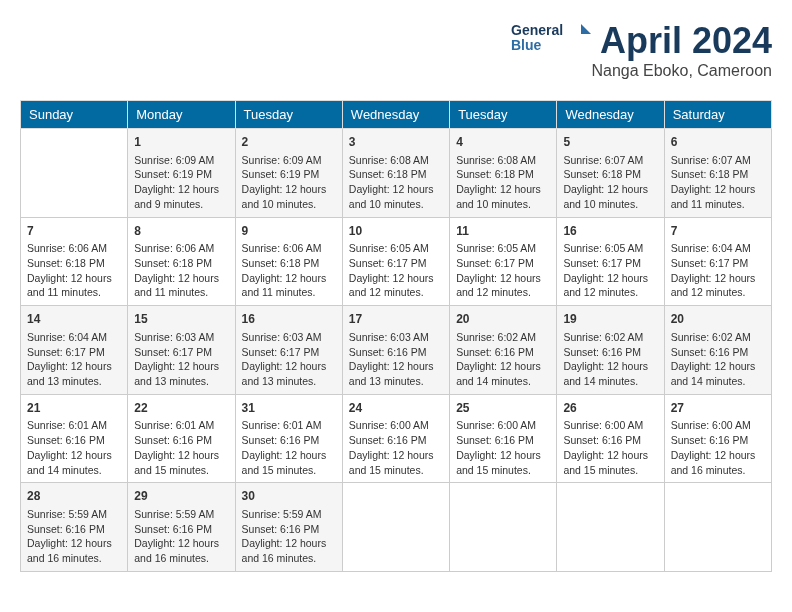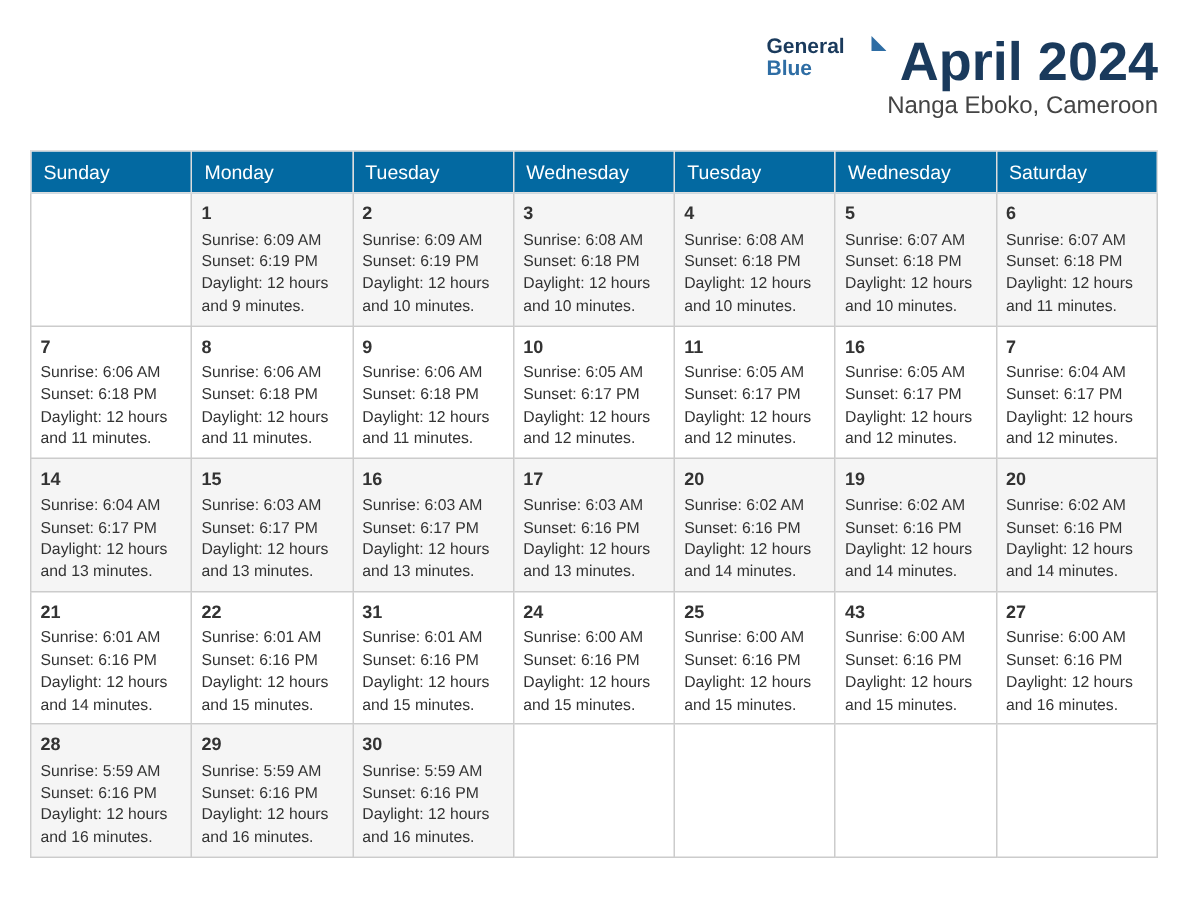--- a/index.html
+++ b/index.html
@@ -256,21 +256,21 @@
         <span>Sunset: 6:16 PM</span><br>
         <span>Daylight: 12 hours and 15 minutes.</span>
       </td>
         <td>
         <span class="day-number">25</span>
         <span>Sunrise: 6:00 AM</span><br>
         <span>Sunset: 6:16 PM</span><br>
         <span>Daylight: 12 hours and 15 minutes.</span>
       </td>
         <td>
-        <span class="day-number">43</span>
+        <span class="day-number">26</span>
         <span>Sunrise: 6:00 AM</span><br>
         <span>Sunset: 6:16 PM</span><br>
         <span>Daylight: 12 hours and 15 minutes.</span>
       </td>
         <td>
         <span class="day-number">27</span>
         <span>Sunrise: 6:00 AM</span><br>
         <span>Sunset: 6:16 PM</span><br>
         <span>Daylight: 12 hours and 16 minutes.</span>
       </td>

